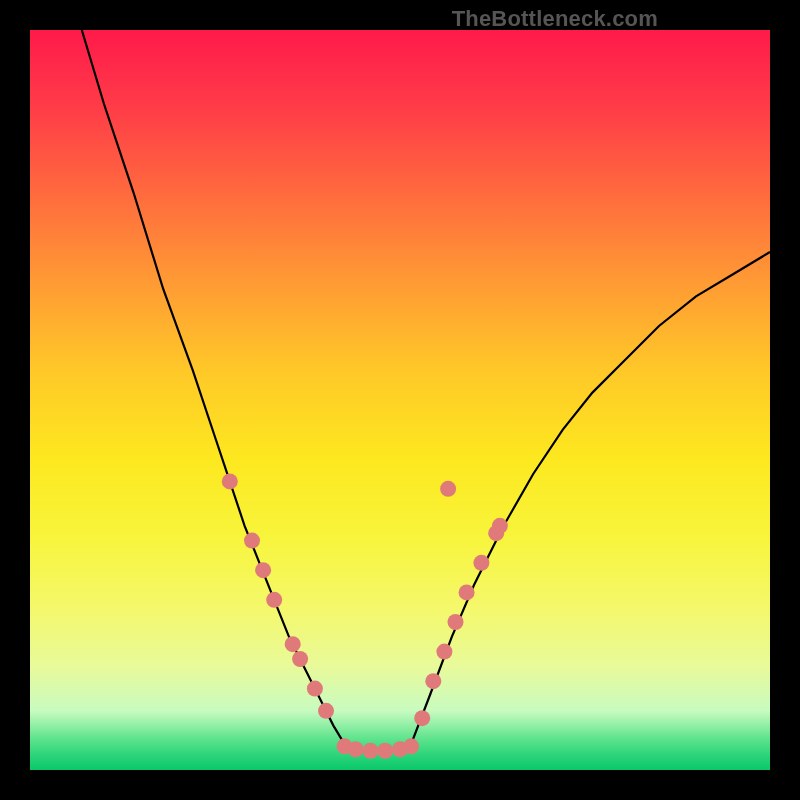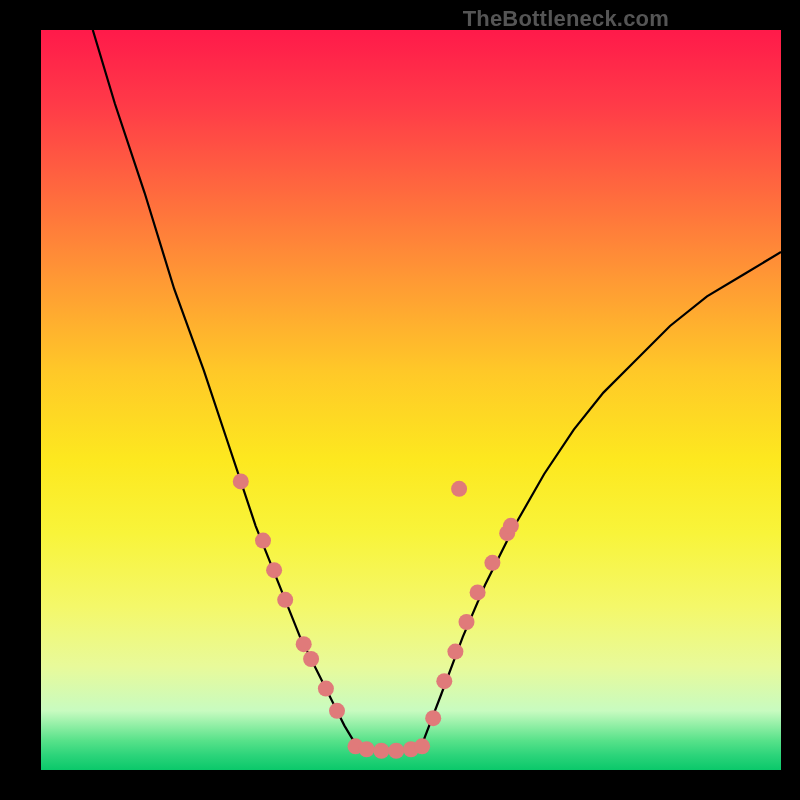--- a/index.html
+++ b/index.html
@@ -5,21 +5,21 @@
   html, body {
     margin: 0;
     padding: 0;
     width: 800px;
     height: 800px;
     background: #000;
     overflow: hidden;
   }
   .frame {
     position: absolute;
-    left: 11px;
+    left: 0;
     top: 0;
     width: 676px;
     height: 800px;
     background: #000;
   }
   .plot {
     position: absolute;
     left: 30px;
     top: 30px;
     width: 740px;

